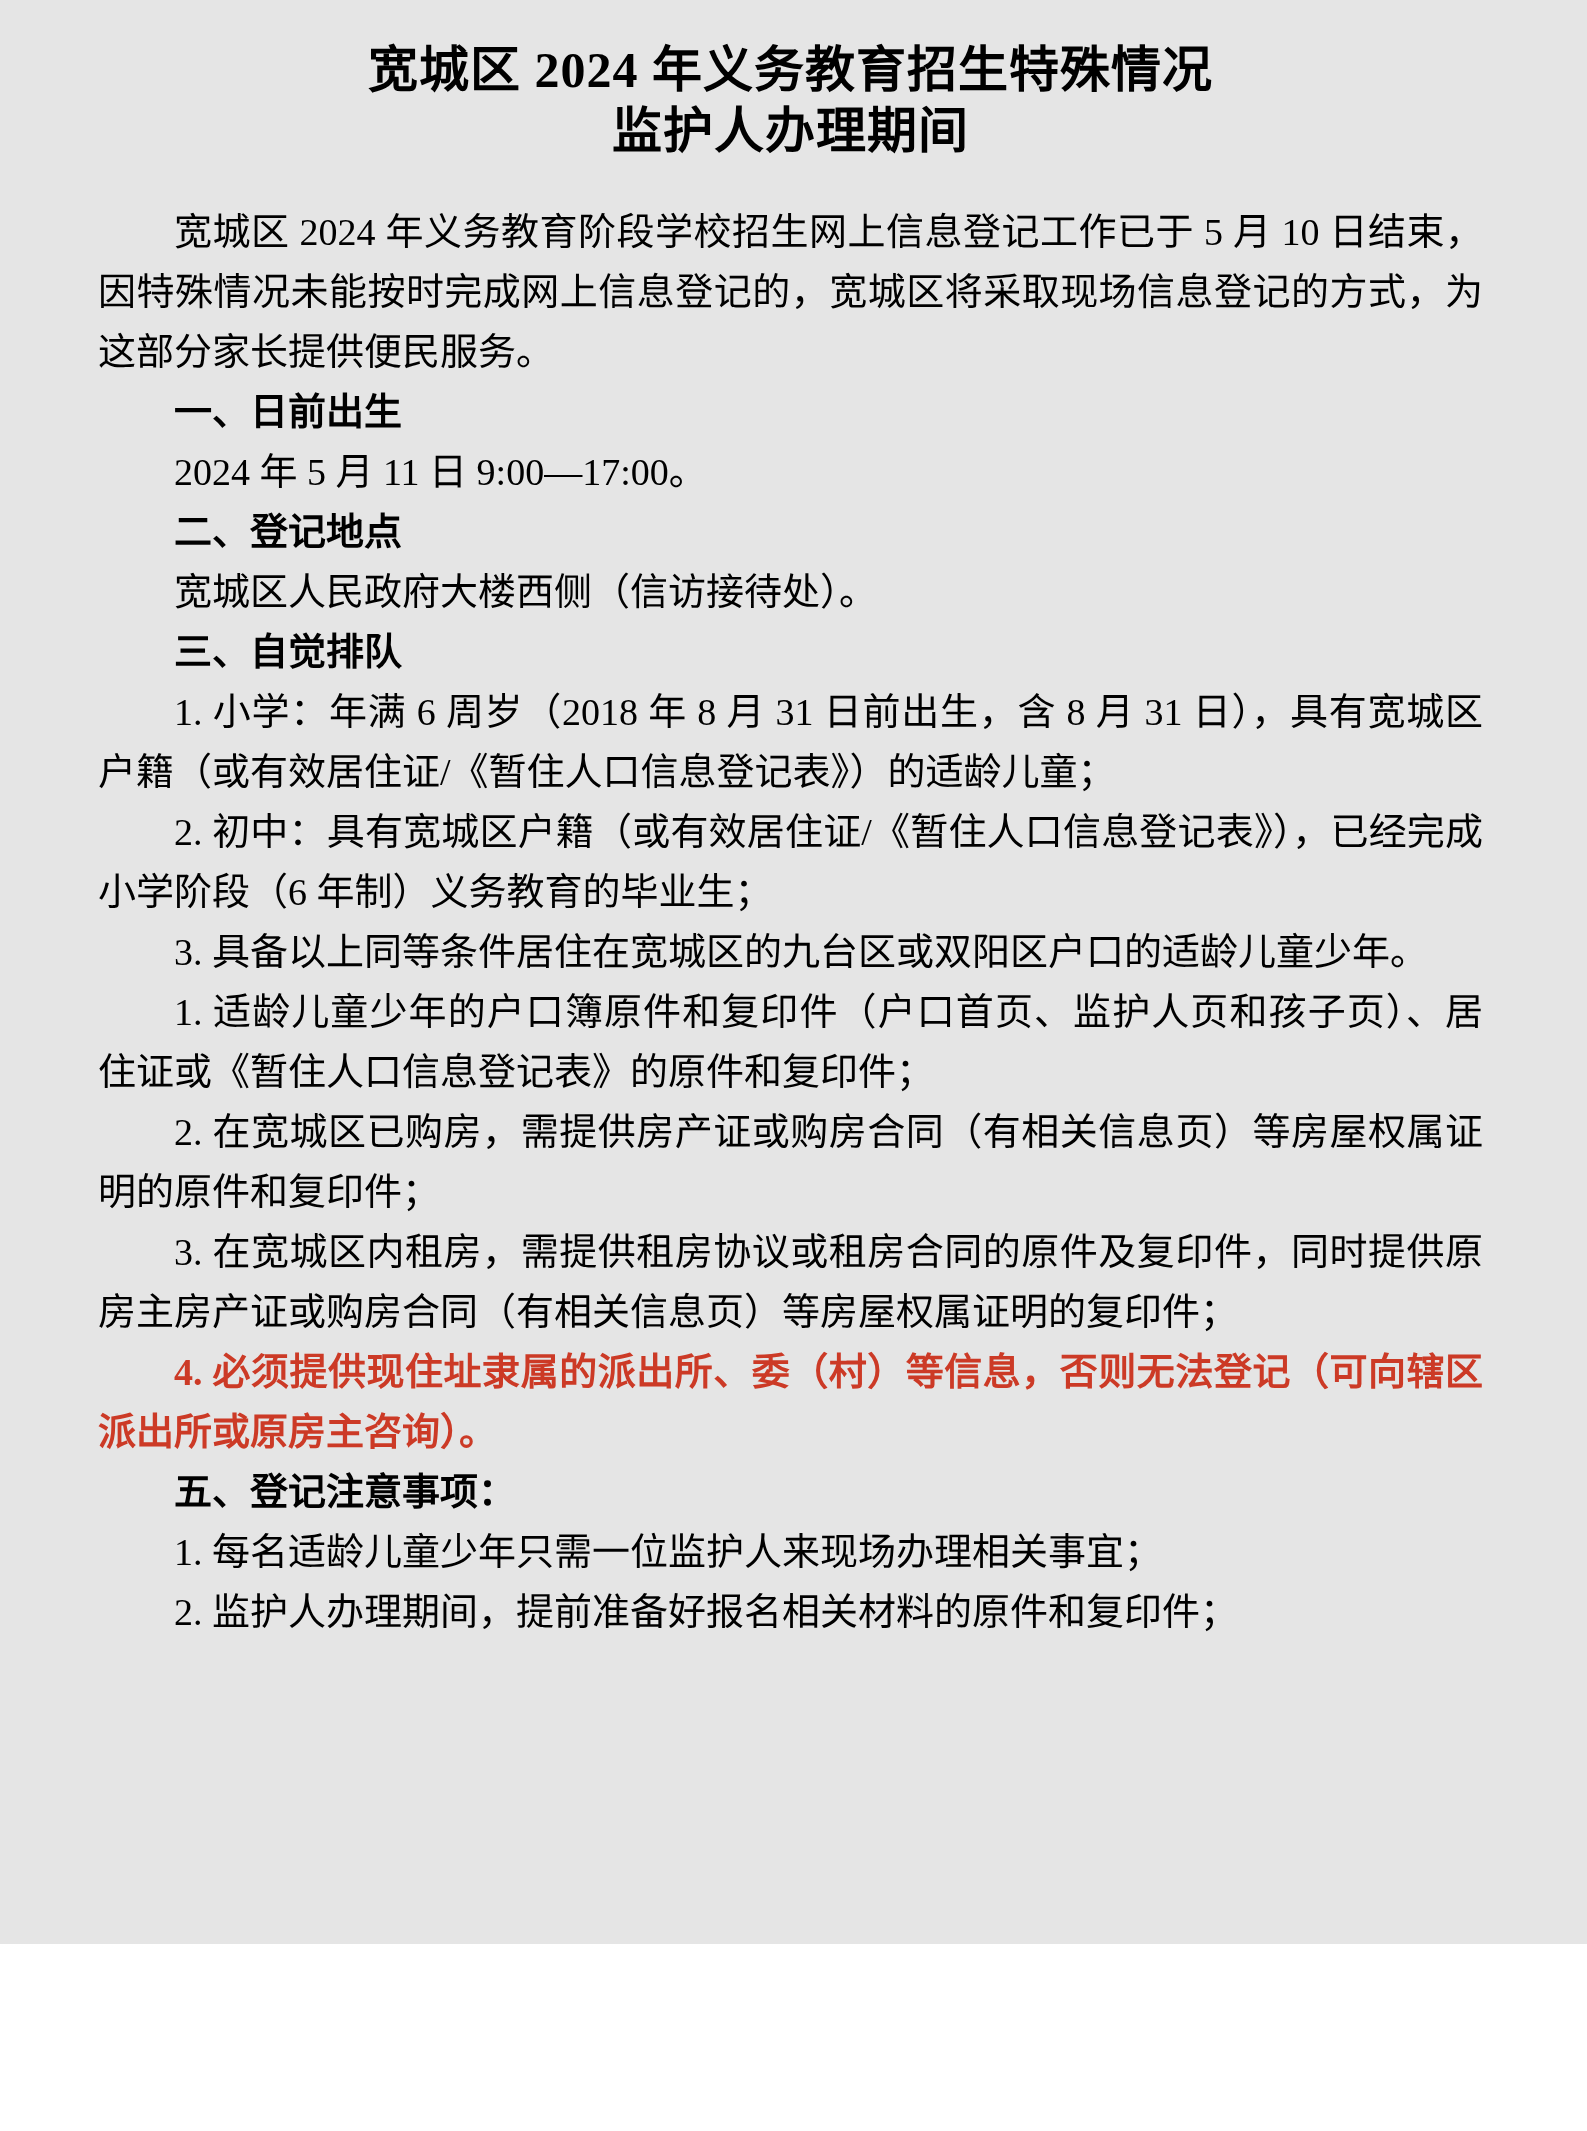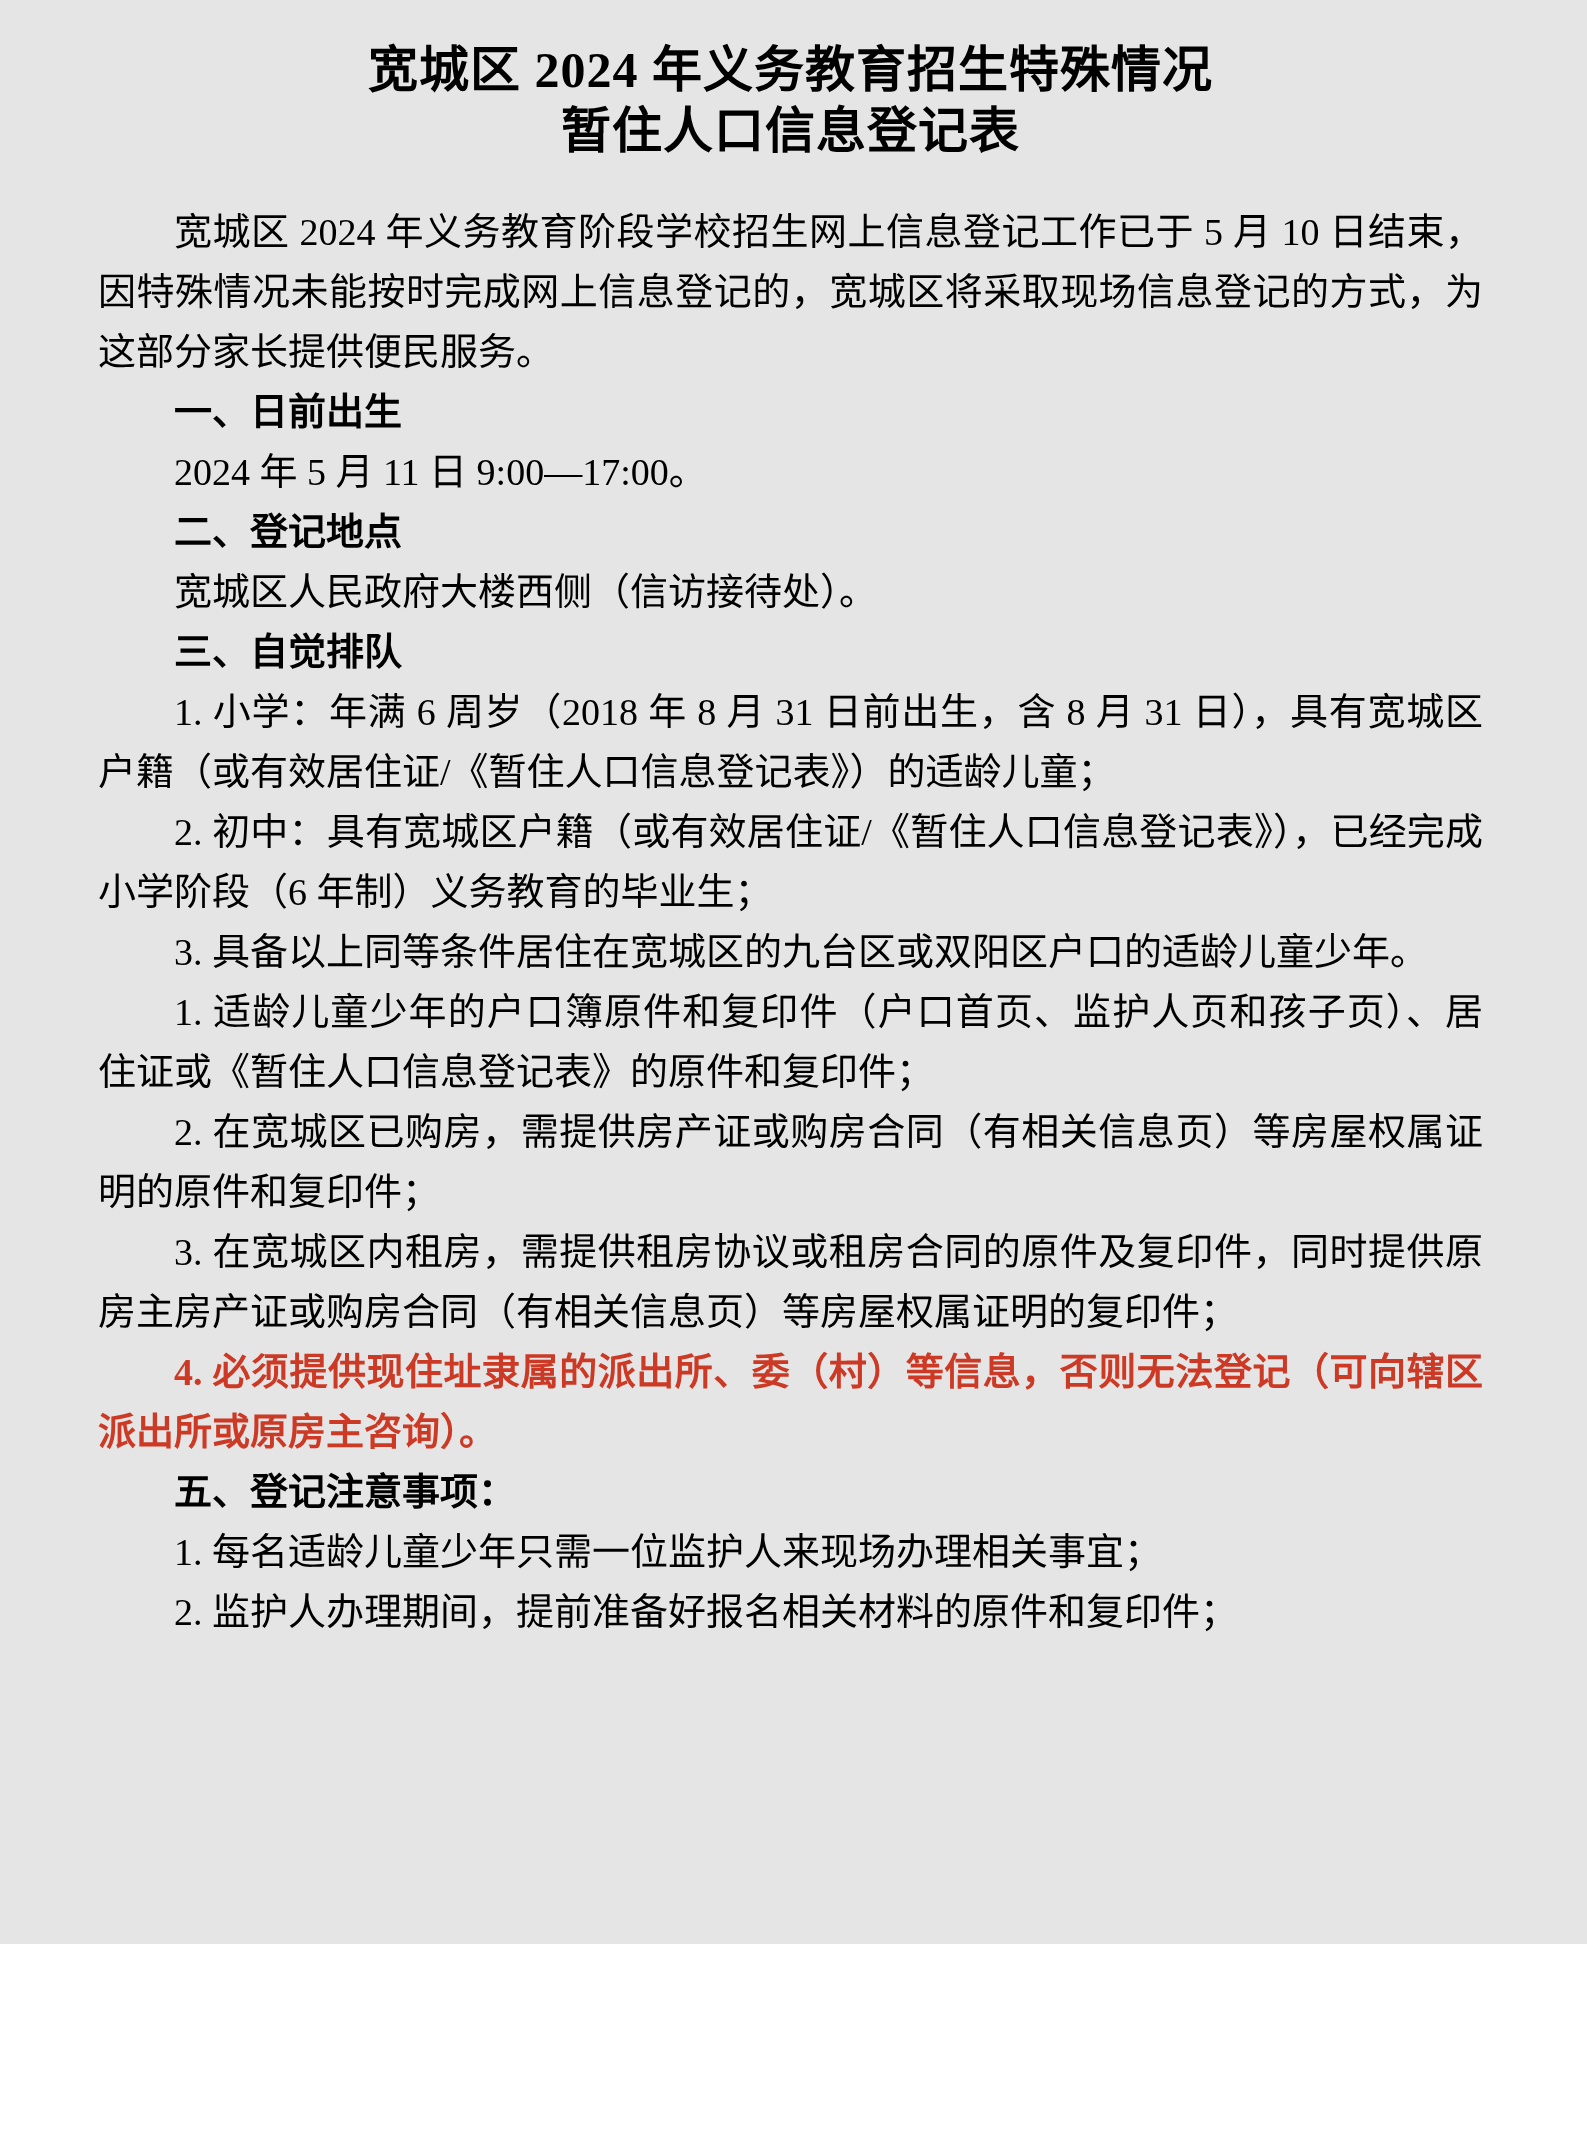--- a/index.html
+++ b/index.html
@@ -46,21 +46,21 @@
     font-weight: 700;
   }
 </style>
 </head>
 <body>
 
 <div class="page">
 
   <h1 class="doc-title">
     <span class="title-line">宽城区 2024 年义务教育招生特殊情况</span>
-    <span class="title-line">暂住人口信息登记表</span>
+    <span class="title-line">监护人办理期间</span>
   </h1>
 
   <p class="para">宽城区 2024 年义务教育阶段学校招生网上信息登记工作已于 5 月 10 日结束，因特殊情况未能按时完成网上信息登记的，宽城区将采取现场信息登记的方式，为这部分家长提供便民服务。</p>
 
   <p class="para heading">一、日前出生</p>
   <p class="para">2024 年 5 月 11 日 9:00—17:00。</p>
 
   <p class="para heading">二、登记地点</p>
   <p class="para">宽城区人民政府大楼西侧（信访接待处）。</p>
 

